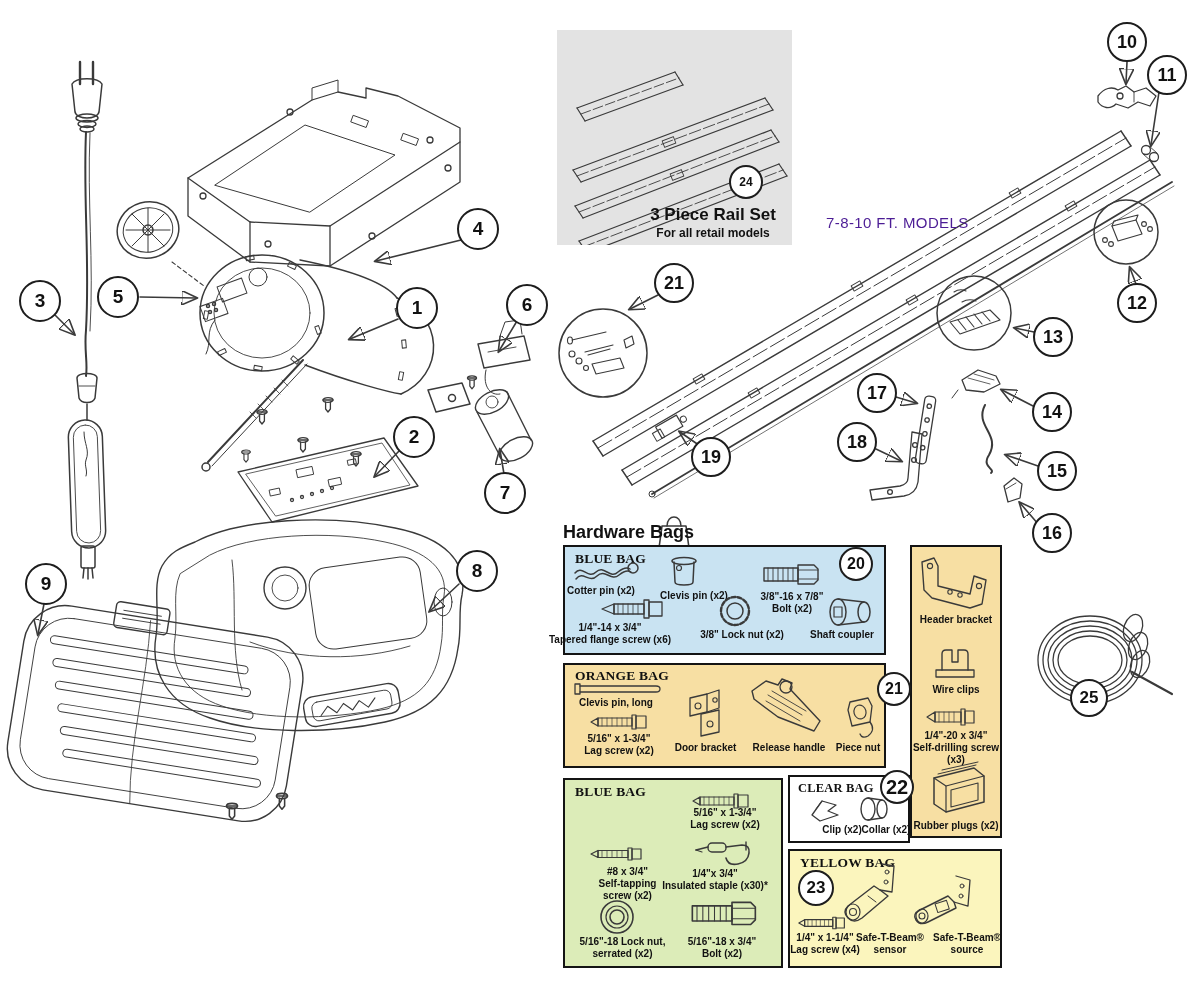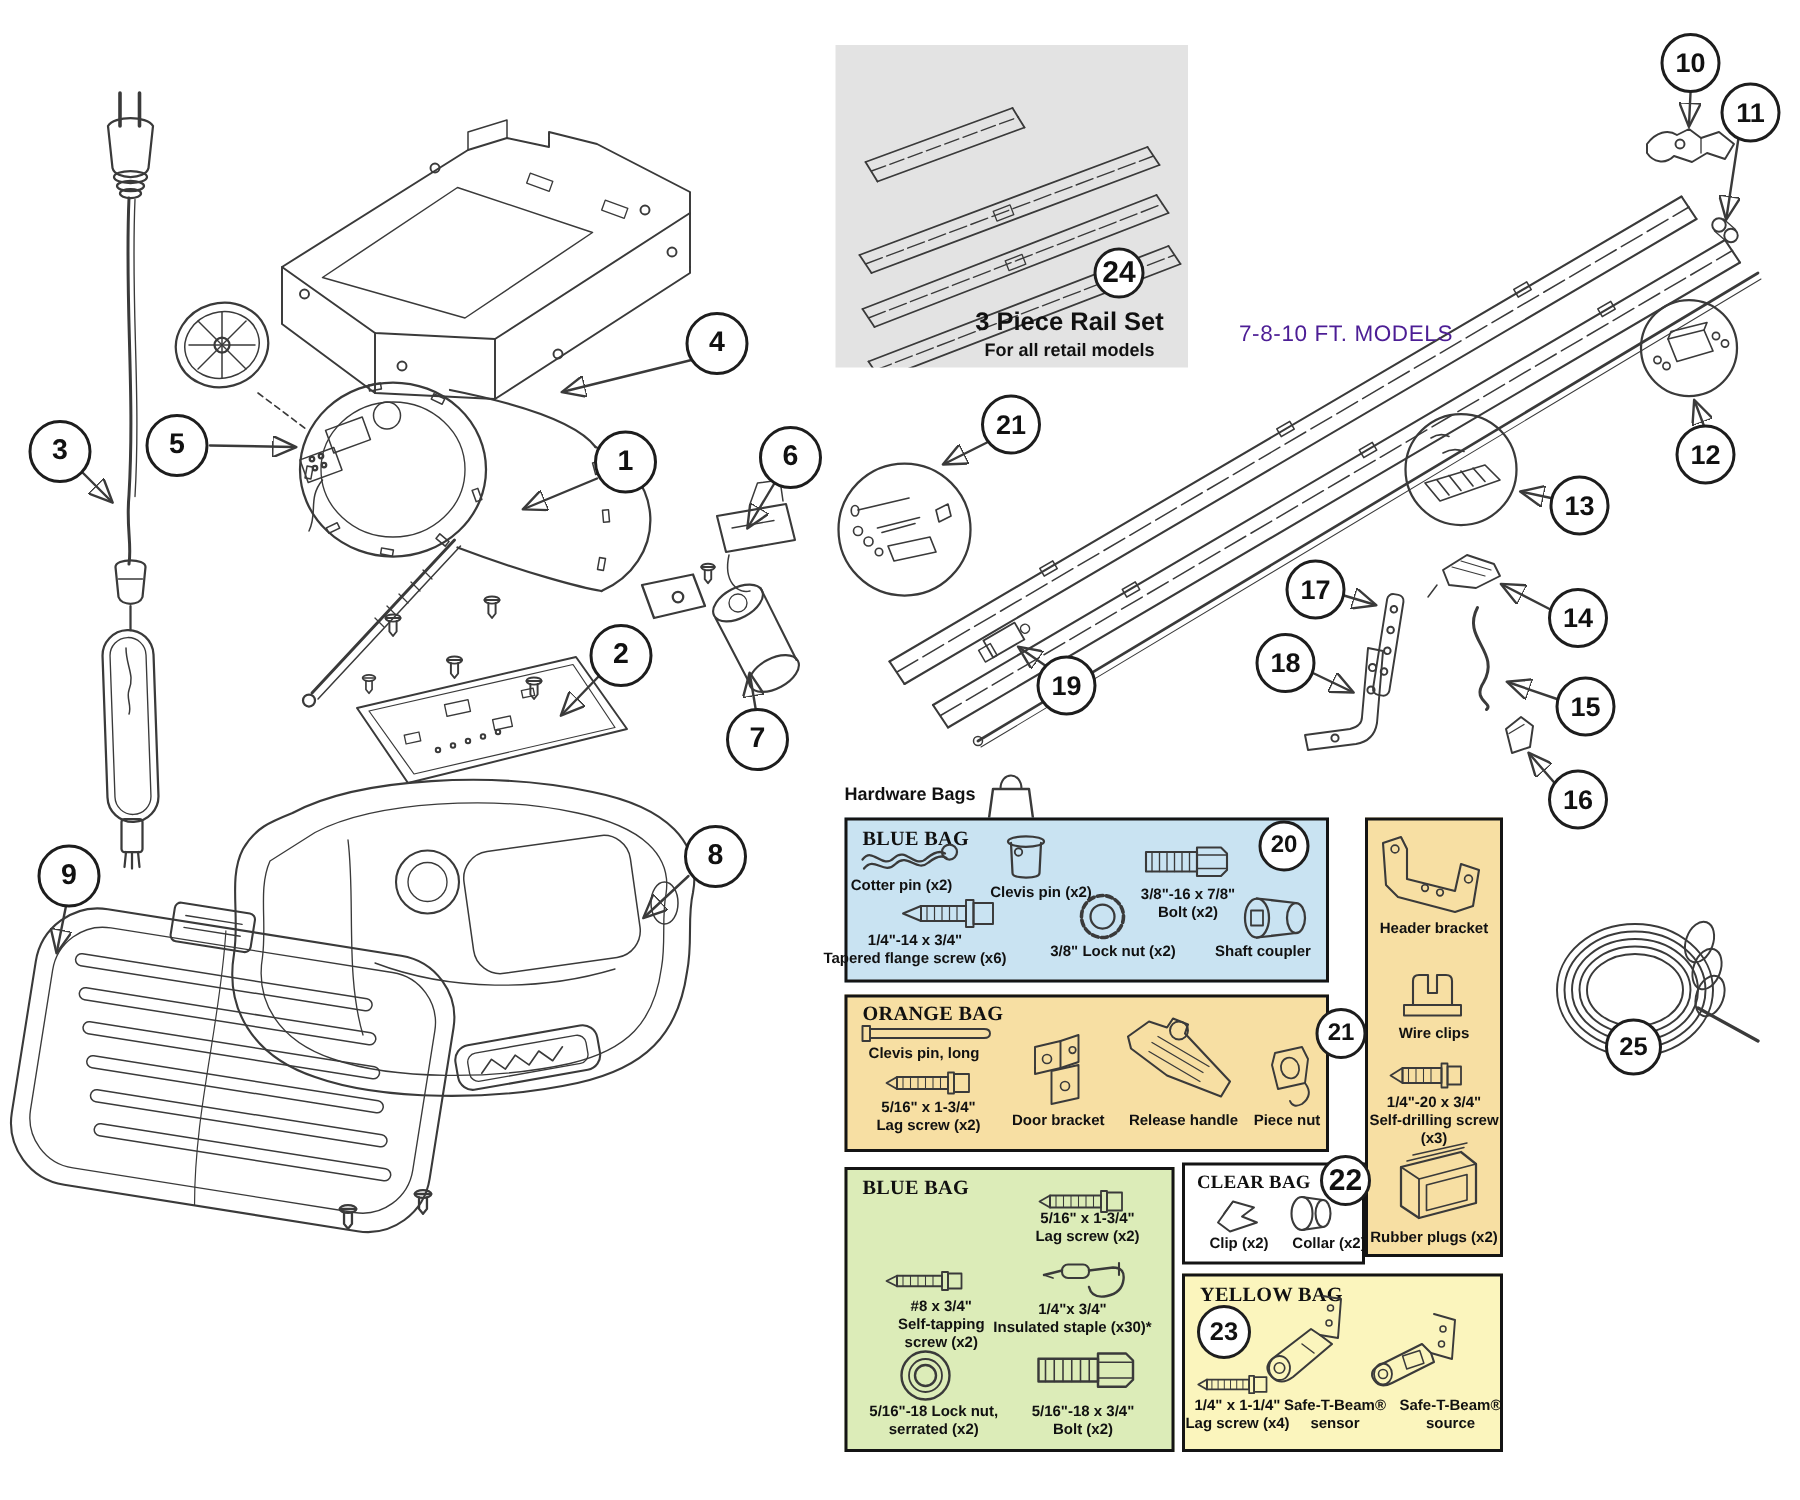--- a/index.html
+++ b/index.html
@@ -13,21 +13,21 @@
   .panel-blue{background:var(--blue_bag);}
   .panel-orange{background:var(--orange_bag);}
   .panel-green{background:var(--green_bag);}
   .panel-clear{background:var(--clear_bag);}
   .panel-yellow{background:var(--yellow_bag);}
   .bag-header{position:absolute;font-weight:bold;font-size:13.5px;letter-spacing:.2px;z-index:3;font-family:Liberation Serif, serif;}
   .lbl{position:absolute;font-weight:bold;font-size:10px;line-height:1.18;text-align:center;
        white-space:pre-line;z-index:3;}
   .glyph{z-index:3;overflow:visible;}
   .glyph *{stroke:#3a3a3a;fill:none;stroke-linecap:round;stroke-linejoin:round;}
-  .hw-title{position:absolute;left:563px;top:522px;font-weight:bold;font-size:12px;z-index:3;}
+  .hw-title{position:absolute;left:563px;top:522px;font-weight:bold;font-size:18px;z-index:3;}
   .models-label{position:absolute;left:826px;top:214px;font-size:15px;letter-spacing:.4px;color:#4c1d95;z-index:2;}
   .rail-title{position:absolute;left:628px;top:205px;width:170px;text-align:center;
               font-weight:bold;font-size:17px;z-index:3;}
   .rail-sub{position:absolute;left:628px;top:226px;width:170px;text-align:center;
             font-weight:bold;font-size:12px;z-index:3;}
   .callout{position:absolute;background:#fff;border:2.4px solid #1d1d1d;border-radius:50%;
            display:flex;align-items:center;justify-content:center;font-weight:bold;z-index:6;
            box-sizing:border-box;}
 </style>
 </head>
@@ -579,21 +579,21 @@
   </svg>
   <div class="lbl" style="left:652px;top:936px;width:140px;">5/16"-18 x 3/4"
 Bolt (x2)</div>
 
   <div class="panel panel-clear" style="left:788px;top:775px;width:122px;height:68px;"></div>
   <div class="bag-header" style="left:798px;top:781px;font-size:12.5px;">CLEAR BAG</div>
   <svg class="glyph" style="left:806px;top:797px;z-index:3;" width="36" height="26" viewBox="0 0 36 26">
     <path d="M6,18 L16,4 L30,8 L22,14 L32,18 L14,24 Z" stroke-width="1.3"></path>
     <path d="M16,4 L10,12" stroke-width="1"></path>
   </svg>
-  <div class="lbl" style="left:788px;top:824px;width:76px;">Clip (x2)</div>
+  <div class="lbl" style="left:788px;top:824px;width:76px;padding-left:16px;">Clip (x2)</div>
   <svg class="glyph" style="left:858px;top:794px;z-index:3;" width="30" height="30" viewBox="0 0 30 30">
     <ellipse cx="10" cy="15" rx="7" ry="11" stroke-width="1.4"></ellipse>
     <line x1="10" y1="4" x2="24" y2="6" stroke-width="1.4"></line>
       <line x1="10" y1="26" x2="24" y2="24" stroke-width="1.4"></line>
     <ellipse cx="24" cy="15" rx="5" ry="9" stroke-width="1.4"></ellipse>
   </svg>
   <div class="lbl" style="left:846px;top:824px;width:80px;">Collar (x2)</div>
 
   <div class="panel panel-yellow" style="left:788px;top:849px;width:214px;height:119px;"></div>
   <div class="bag-header" style="left:800px;top:855px;">YELLOW BAG</div>
@@ -654,16 +654,16 @@
       <div class="callout" style="left: 1037px; top: 451px; height: 40px; width: 40px; font-size: 18px;">15</div>
       <div class="callout" style="left: 1032px; top: 513px; height: 40px; width: 40px; font-size: 18px;">16</div>
       <div class="callout" style="left: 857px; top: 373px; height: 40px; width: 40px; font-size: 18px;">17</div>
       <div class="callout" style="left: 837px; top: 422px; height: 40px; width: 40px; font-size: 18px;">18</div>
       <div class="callout" style="left: 691px; top: 437px; height: 40px; width: 40px; font-size: 18px;">19</div>
       <div class="callout" style="left: 839px; top: 547px; height: 34px; width: 34px; font-size: 16px;">20</div>
       <div class="callout" style="left: 654px; top: 263px; height: 40px; width: 40px; font-size: 18px;">21</div>
       <div class="callout" style="left: 877px; top: 672px; height: 34px; width: 34px; font-size: 16px;">21</div>
       <div class="callout" style="left: 880px; top: 770px; height: 34px; width: 34px; font-size: 20px;">22</div>
       <div class="callout" style="left: 798px; top: 870px; height: 36px; width: 36px; font-size: 17px;">23</div>
-      <div class="callout" style="left: 729px; top: 165px; height: 34px; width: 34px; font-size: 20px;">24</div>
+      <div class="callout" style="left: 729px; top: 165px; height: 34px; width: 34px; font-size: 12px;">24</div>
       <div class="callout" style="left: 1070px; top: 679px; height: 38px; width: 38px; font-size: 17px;">25</div>
     </div>
 </div>
 
 </body></html>

